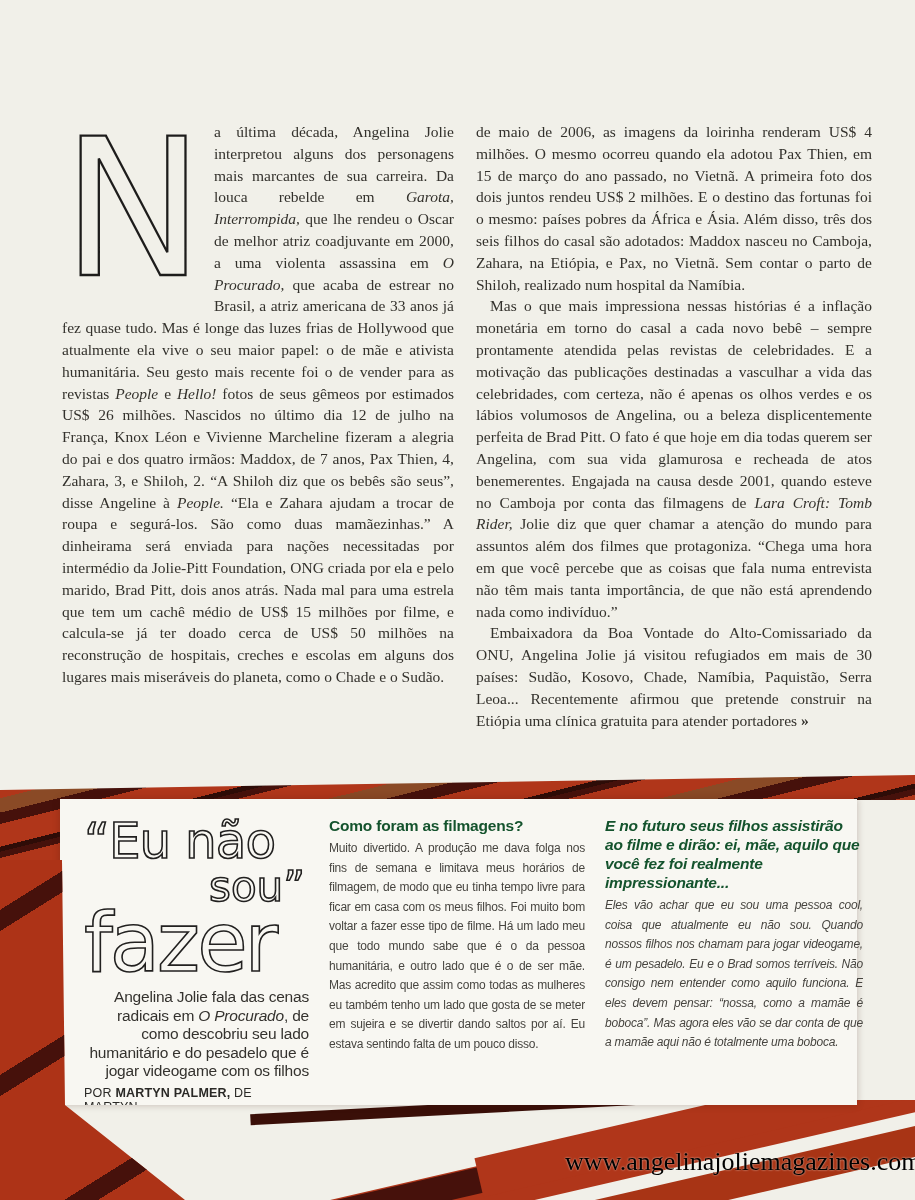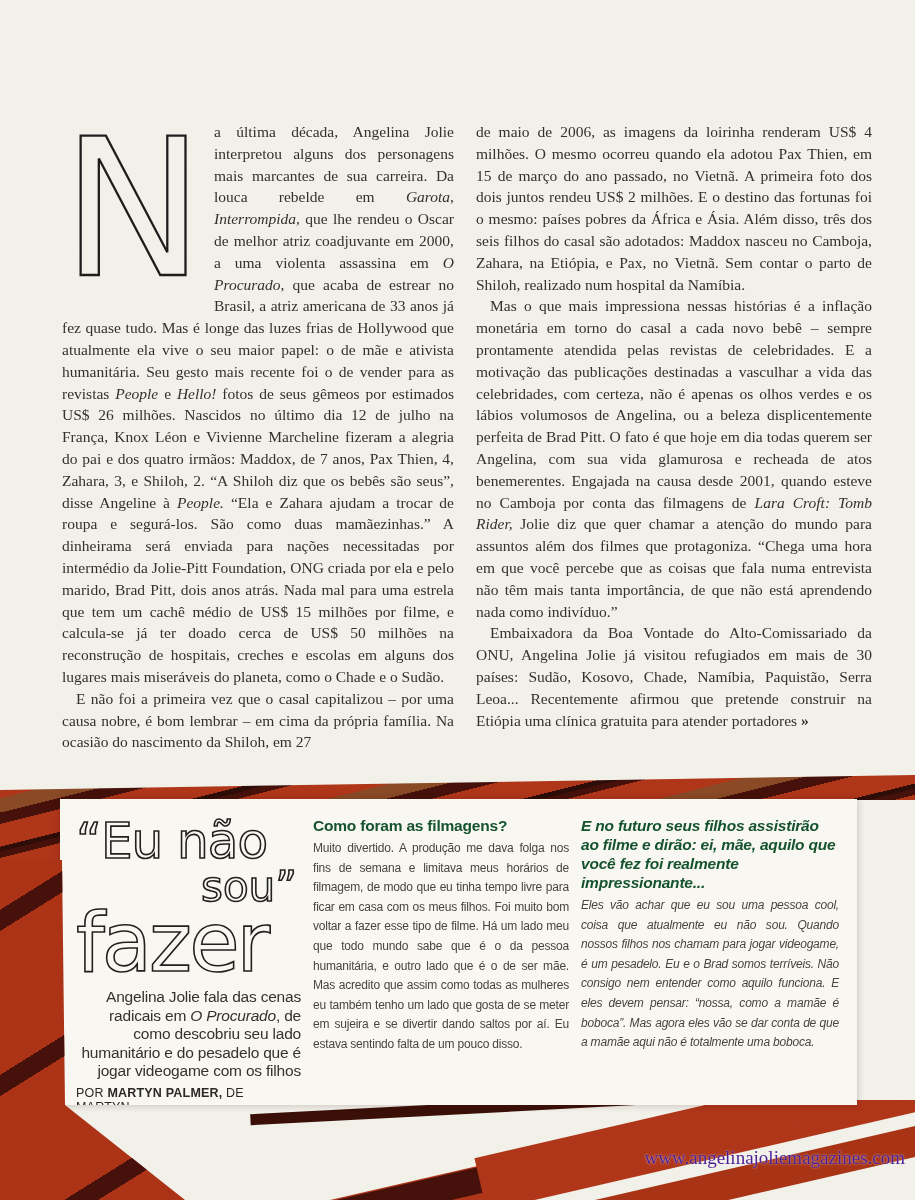--- a/index.html
+++ b/index.html
@@ -41,51 +41,50 @@
   .s2{left:-50px;top:110px;width:1250px;height:30px;background:#a83415;transform:rotate(-13deg);}
   .s3{left:300px;top:4px;width:950px;height:26px;background:#46110b;transform:rotate(-13deg);}
   .s4{left:470px;top:-16px;width:700px;height:40px;background:#b0361a;transform:rotate(-13deg);}
   .s5{left:250px;top:2px;width:660px;height:11px;background:#3a0f08;transform:rotate(-3deg);}
 
   
   .feature-box{position:absolute;left:60px;top:799px;width:797px;height:306px;z-index:2;
     background:#f8f7f2;box-shadow:0 0 7px rgba(60,20,10,.25);
     display:flex;gap:12px;padding:15px 14px 0 16px;box-sizing:border-box;
     font-family:"Liberation Sans",sans-serif;}
-  .fcol{overflow:hidden;}
+  .fcol{overflow:hidden;margin-left:8px;}
   .fcol-quote{width:225px;flex:0 0 225px;}
   .fcol-q1{width:256px;flex:0 0 256px;}
   .fcol-q2{width:258px;flex:0 0 258px;font-style:italic;}
   .pull-quote{margin-top:2px;}
   .q-line1{font-size:50px;line-height:50px;letter-spacing:-1px;}
   .q-line2{font-size:42px;line-height:42px;text-align:right;padding-right:4px;}
   .q-line3{font-size:82px;line-height:70px;letter-spacing:-3px;}
   .f-intro{margin:10px 0 0;font-size:15.5px;line-height:18.6px;text-align:right;
     color:#34322e;letter-spacing:-0.2px;}
   .f-byline{margin:5px 0 0;font-size:12.5px;letter-spacing:.2px;color:#2a2926;}
   .f-head{margin:2px 0 4px;font-size:15.5px;line-height:19px;letter-spacing:-0.2px;
     color:#14532d;font-weight:bold;}
   .f-body{margin:0;font-size:12px;line-height:19.6px;letter-spacing:-0.2px;
     color:#474540;text-align:justify;}
 
   
   .site-url{position:absolute;left:565px;top:1147px;width:340px;z-index:5;
-    font-family:"Liberation Serif",serif;font-size:19px;color:#4c1d95;
+    font-family:"Liberation Serif",serif;font-size:26px;color:#000000;
     text-align:right;text-shadow:0 0 2px rgba(245,245,240,.8);}
 </style>
 </head>
 <body>
 
 <div class="page">
 
   <div class="col col-left">
     <p class="para">
       <span class="dropcap outline">N</span><span><span>a última década, Angelina Jolie interpretou alguns dos personagens mais marcantes de sua carreira. Da louca rebelde em </span><span class="it">Garota, Interrompida,</span><span> que lhe rendeu o Oscar de melhor atriz coadjuvante em 2000, a uma violenta assassina em </span><span class="it">O Procurado,</span><span> que acaba de estrear no Brasil, a atriz americana de 33 anos já fez quase tudo. Mas é longe das luzes frias de Hollywood que atualmente ela vive o seu maior papel: o de mãe e ativista humanitária. Seu gesto mais recente foi o de vender para as revistas </span><span class="it">People</span><span> e </span><span class="it">Hello!</span><span> fotos de seus gêmeos por estimados US$ 26 milhões. Nascidos no último dia 12 de julho na França, Knox Léon e Vivienne Marcheline fizeram a alegria do pai e dos quatro irmãos: Maddox, de 7 anos, Pax Thien, 4, Zahara, 3, e Shiloh, 2. “A Shiloh diz que os bebês são seus”, disse Angeline à </span><span class="it">People.</span><span> “Ela e Zahara ajudam a trocar de roupa e segurá-los. São como duas mamãezinhas.” A dinheirama será enviada para nações necessitadas por intermédio da Jolie-Pitt Foundation, ONG criada por ela e pelo marido, Brad Pitt, dois anos atrás. Nada mal para uma estrela que tem um cachê médio de US$ 15 milhões por filme, e calcula-se já ter doado cerca de US$ 50 milhões na reconstrução de hospitais, creches e escolas em alguns dos lugares mais miseráveis do planeta, como o Chade e o Sudão.</span></span>
     </p>
-    <p class="para ind"><span>E não foi a primeira vez que o casal capitalizou – por uma causa nobre, é bom lembrar – em cima da própria família. Na ocasião do nascimento da Shiloh, em 27</span></p>
   </div>
 
   <div class="col col-right">
     <p class="para"><span>de maio de 2006, as imagens da loirinha renderam US$ 4 milhões. O mesmo ocorreu quando ela adotou Pax Thien, em 15 de março do ano passado, no Vietnã. A primeira foto dos dois juntos rendeu US$ 2 milhões. E o destino das fortunas foi o mesmo: países pobres da África e Ásia. Além disso, três dos seis filhos do casal são adotados: Maddox nasceu no Camboja, Zahara, na Etiópia, e Pax, no Vietnã. Sem contar o parto de Shiloh, realizado num hospital da Namíbia.</span></p>
     <p class="para ind"><span>Mas o que mais impressiona nessas histórias é a inflação monetária em torno do casal a cada novo bebê – sempre prontamente atendida pelas revistas de celebridades. E a motivação das publicações destinadas a vasculhar a vida das celebridades, com certeza, não é apenas os olhos verdes e os lábios volumosos de Angelina, ou a beleza displicentemente perfeita de Brad Pitt. O fato é que hoje em dia todas querem ser Angelina, com sua vida glamurosa e recheada de atos benemerentes. Engajada na causa desde 2001, quando esteve no Camboja por conta das filmagens de </span><span class="it">Lara Croft: Tomb Rider,</span><span> Jolie diz que quer chamar a atenção do mundo para assuntos além dos filmes que protagoniza. “Chega uma hora em que você percebe que as coisas que fala numa entrevista não têm mais tanta importância, de que não está aprendendo nada como indivíduo.”</span></p>
     <p class="para ind"><span>Embaixadora da Boa Vontade do Alto-Comissariado da ONU, Angelina Jolie já visitou refugiados em mais de 30 países: Sudão, Kosovo, Chade, Namíbia, Paquistão, Serra Leoa... Recentemente afirmou que pretende construir na Etiópia uma clínica gratuita para atender portadores</span><span class="bd"> »</span></p>
   </div>
 
   <div class="band-top"></div>
   <div class="cream-patch"></div>

